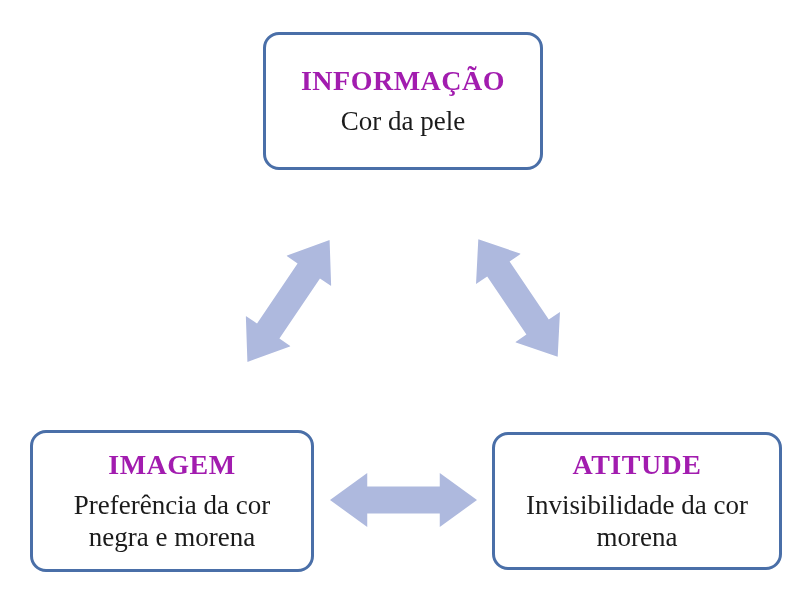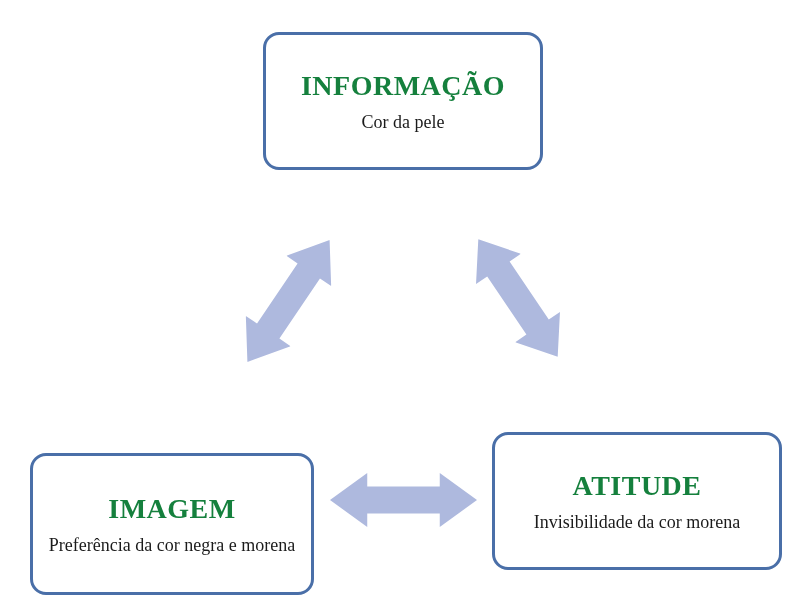--- a/index.html
+++ b/index.html
@@ -25,31 +25,31 @@
     flex-direction: column;
     align-items: center;
     justify-content: center;
     text-align: center;
     padding: 6px 10px;
   }
   .node-title {
     font-weight: bold;
     font-size: 28px;
     line-height: 1.2;
-    color: #15803d;
+    color: #a21caf;
     letter-spacing: 0.5px;
   }
   .node-subtitle {
-    font-size: 18px;
+    font-size: 27px;
     line-height: 1.18;
     color: #1b1b1b;
     margin-top: 9px;
   }
   .node-informacao { left: 263px; top: 32px;  width: 280px; height: 138px; }
-  .node-imagem     { left: 30px;  top: 430px; width: 284px; height: 142px; margin-top: 23px; }
+  .node-imagem     { left: 30px;  top: 430px; width: 284px; height: 142px; }
   .node-atitude    { left: 492px; top: 432px; width: 290px; height: 138px; }
 
   .arrow {
     position: absolute;
     display: block;
   }
   .arrow-left {
     left: 215px; top: 274px;
     width: 147px; height: 54px;
     transform: rotate(-56deg);

